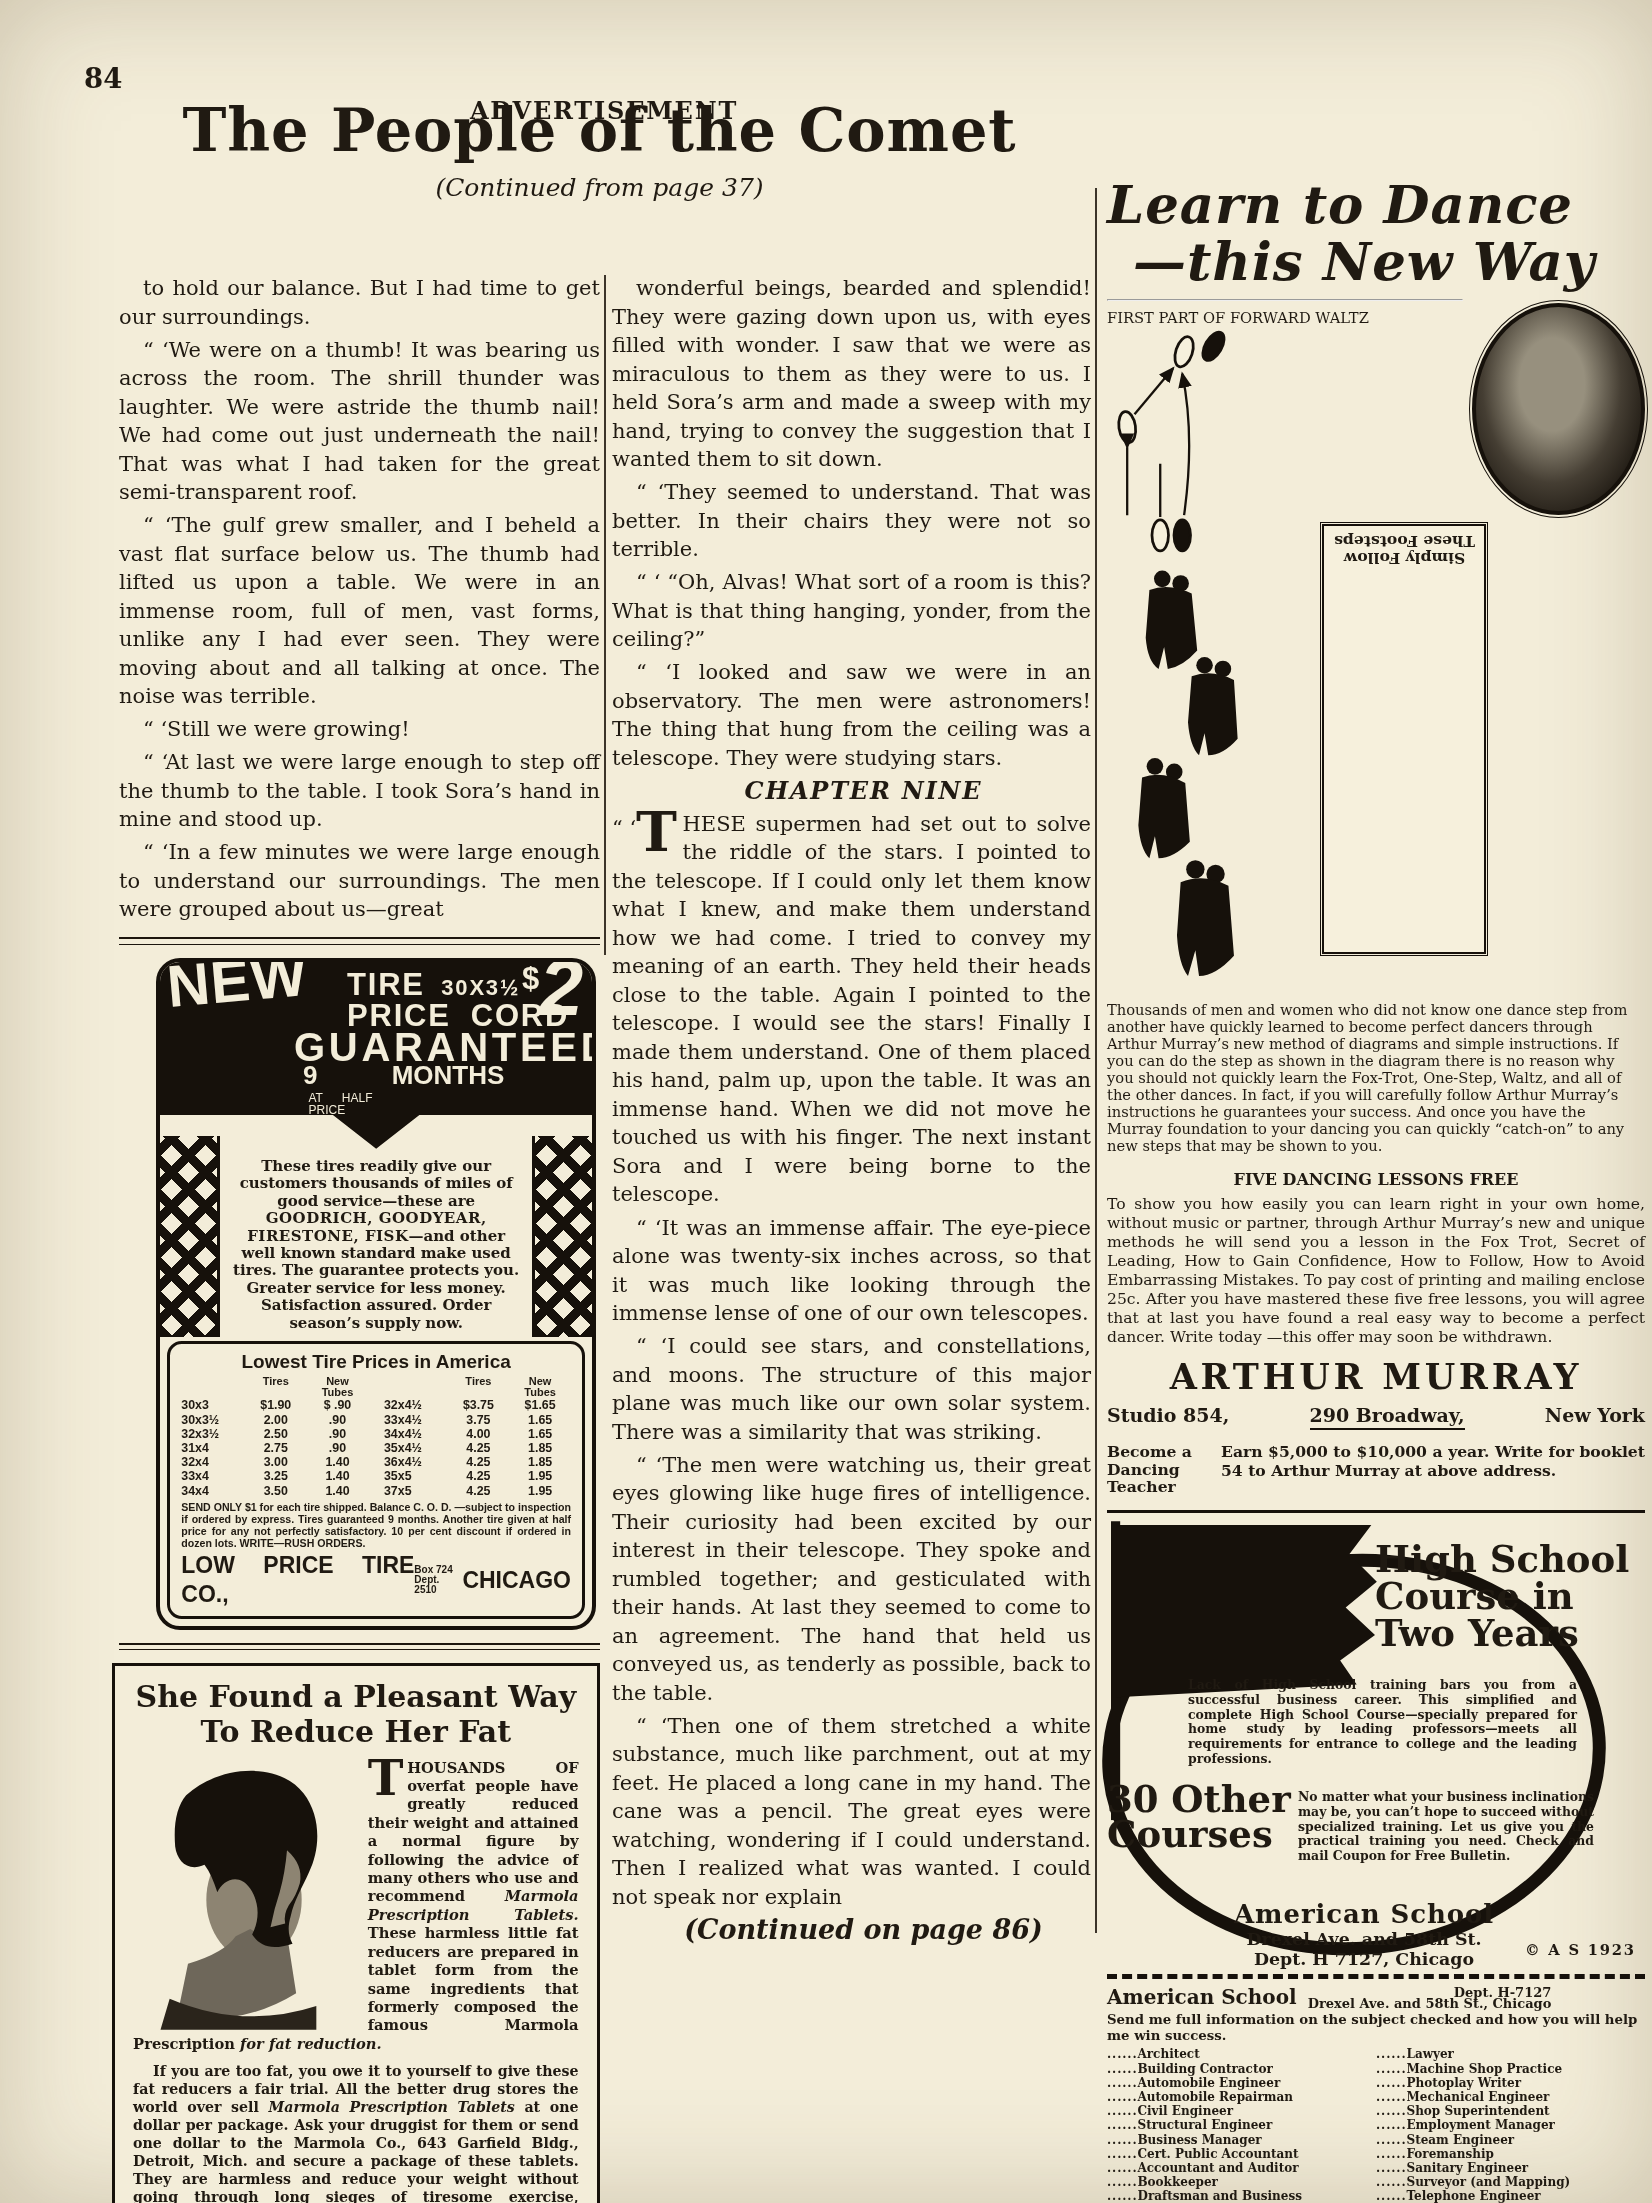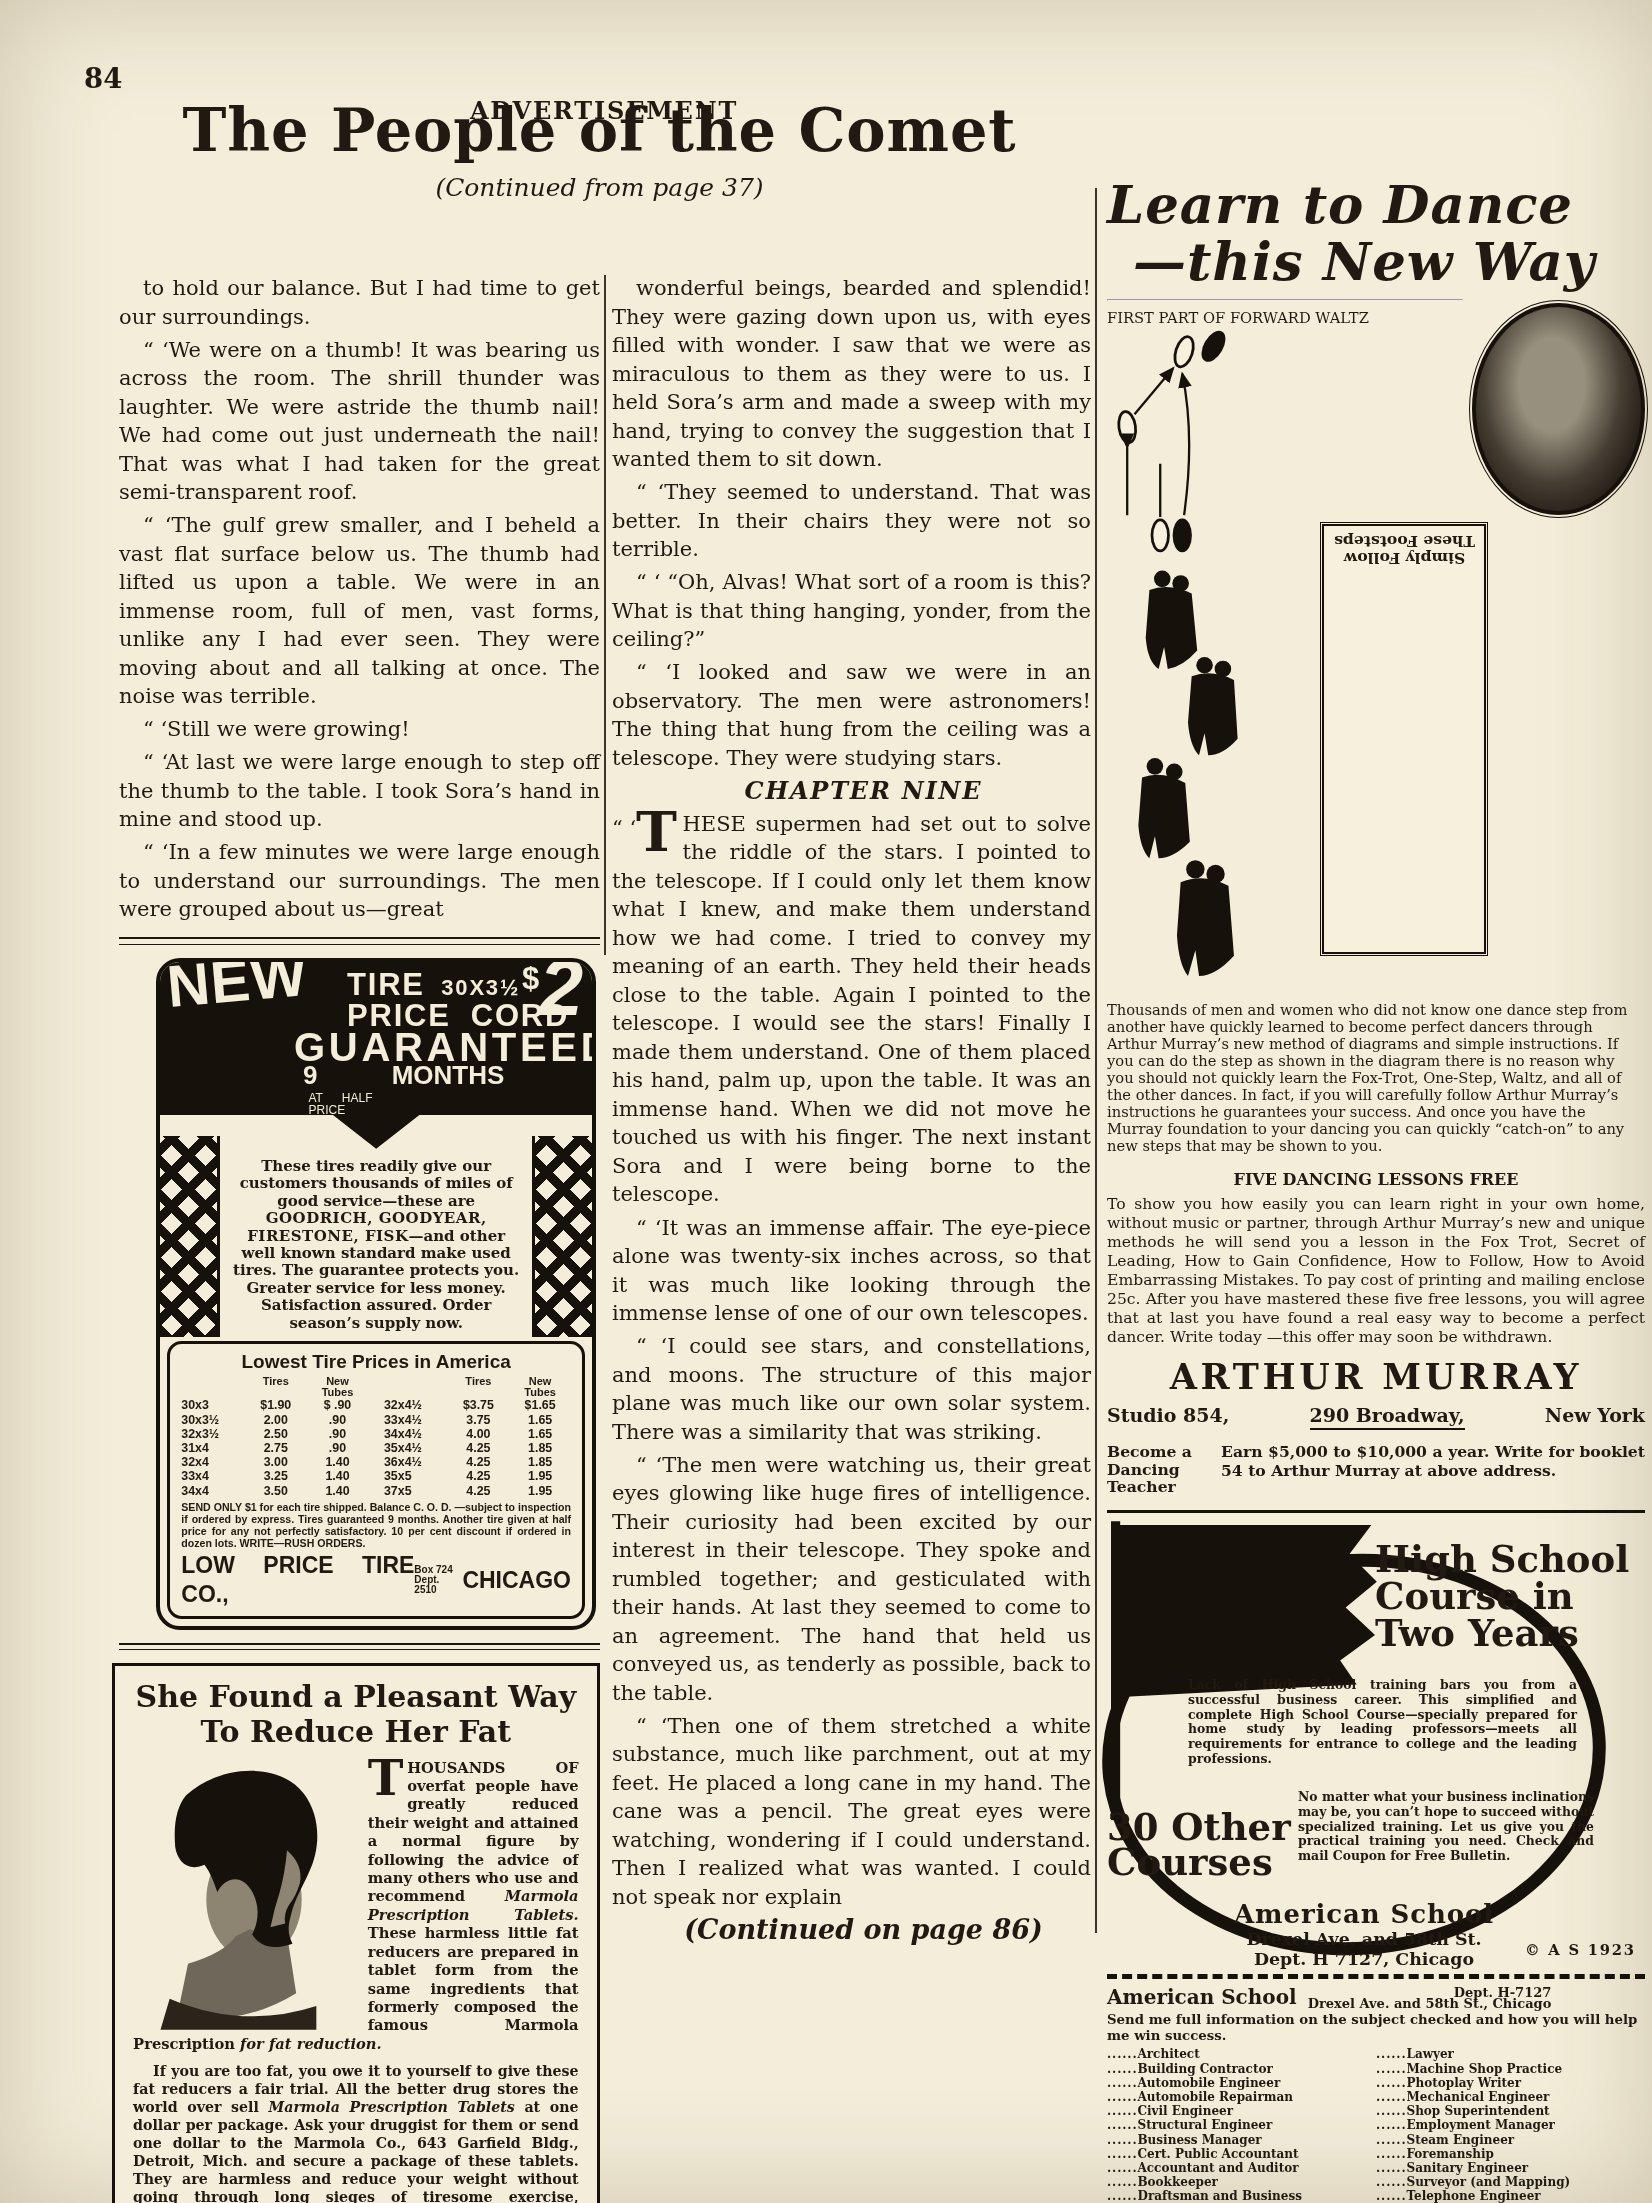--- a/index.html
+++ b/index.html
@@ -105,21 +105,21 @@
   .murray .teach .e{flex:1;font-size:15.6px;line-height:18.4px;font-weight:bold;text-align:justify;}
   .hr-heavy{border:none;border-top:3.7px solid #16110b;margin:14.7px 0 0;}
   
   .school-art{position:relative;height:439px;margin-top:13px;}
   .s-circle{position:absolute;left:-5.5px;top:27.5px;width:478px;height:375px;border:13.8px solid #16110b;
             border-radius:50%;transform:rotate(-4deg);}
   .s-flag{position:absolute;left:3.7px;top:-5.5px;}
   .s-title{position:absolute;left:268px;top:14.7px;width:263px;font-size:37px;line-height:37px;font-weight:bold;}
   .s-p1{position:absolute;left:81px;top:152px;width:389px;font-size:12.4px;line-height:14.7px;
         font-weight:bold;text-align:justify;}
-  .s-other{position:absolute;left:0px;top:284px;width:189px;font-size:37px;line-height:35px;font-weight:bold;}
+  .s-other{position:absolute;left:0px;top:256px;width:189px;font-size:37px;line-height:35px;font-weight:bold;}
   .s-p2{position:absolute;left:191px;top:264px;width:296px;font-size:12.4px;line-height:14.7px;
         font-weight:bold;text-align:justify;}
   .s-name{position:absolute;left:55px;top:373px;width:404px;text-align:center;}
   .s-name .n{font-size:26px;font-weight:bold;letter-spacing:0.9px;}
   .s-name .a{font-size:17.4px;font-weight:bold;}
   .s-name .d{font-size:17.4px;font-weight:bold;}
   .s-copy{position:absolute;right:9.2px;top:415px;font-size:14.7px;font-weight:bold;letter-spacing:1.8px;}
   .coupon{border-top:5.5px dashed #16110b;margin-top:9.2px;padding-top:5.5px;}
   .c-head{display:flex;gap:11px;align-items:flex-end;}
   .c-head .n{font-size:20px;font-weight:bold;}

